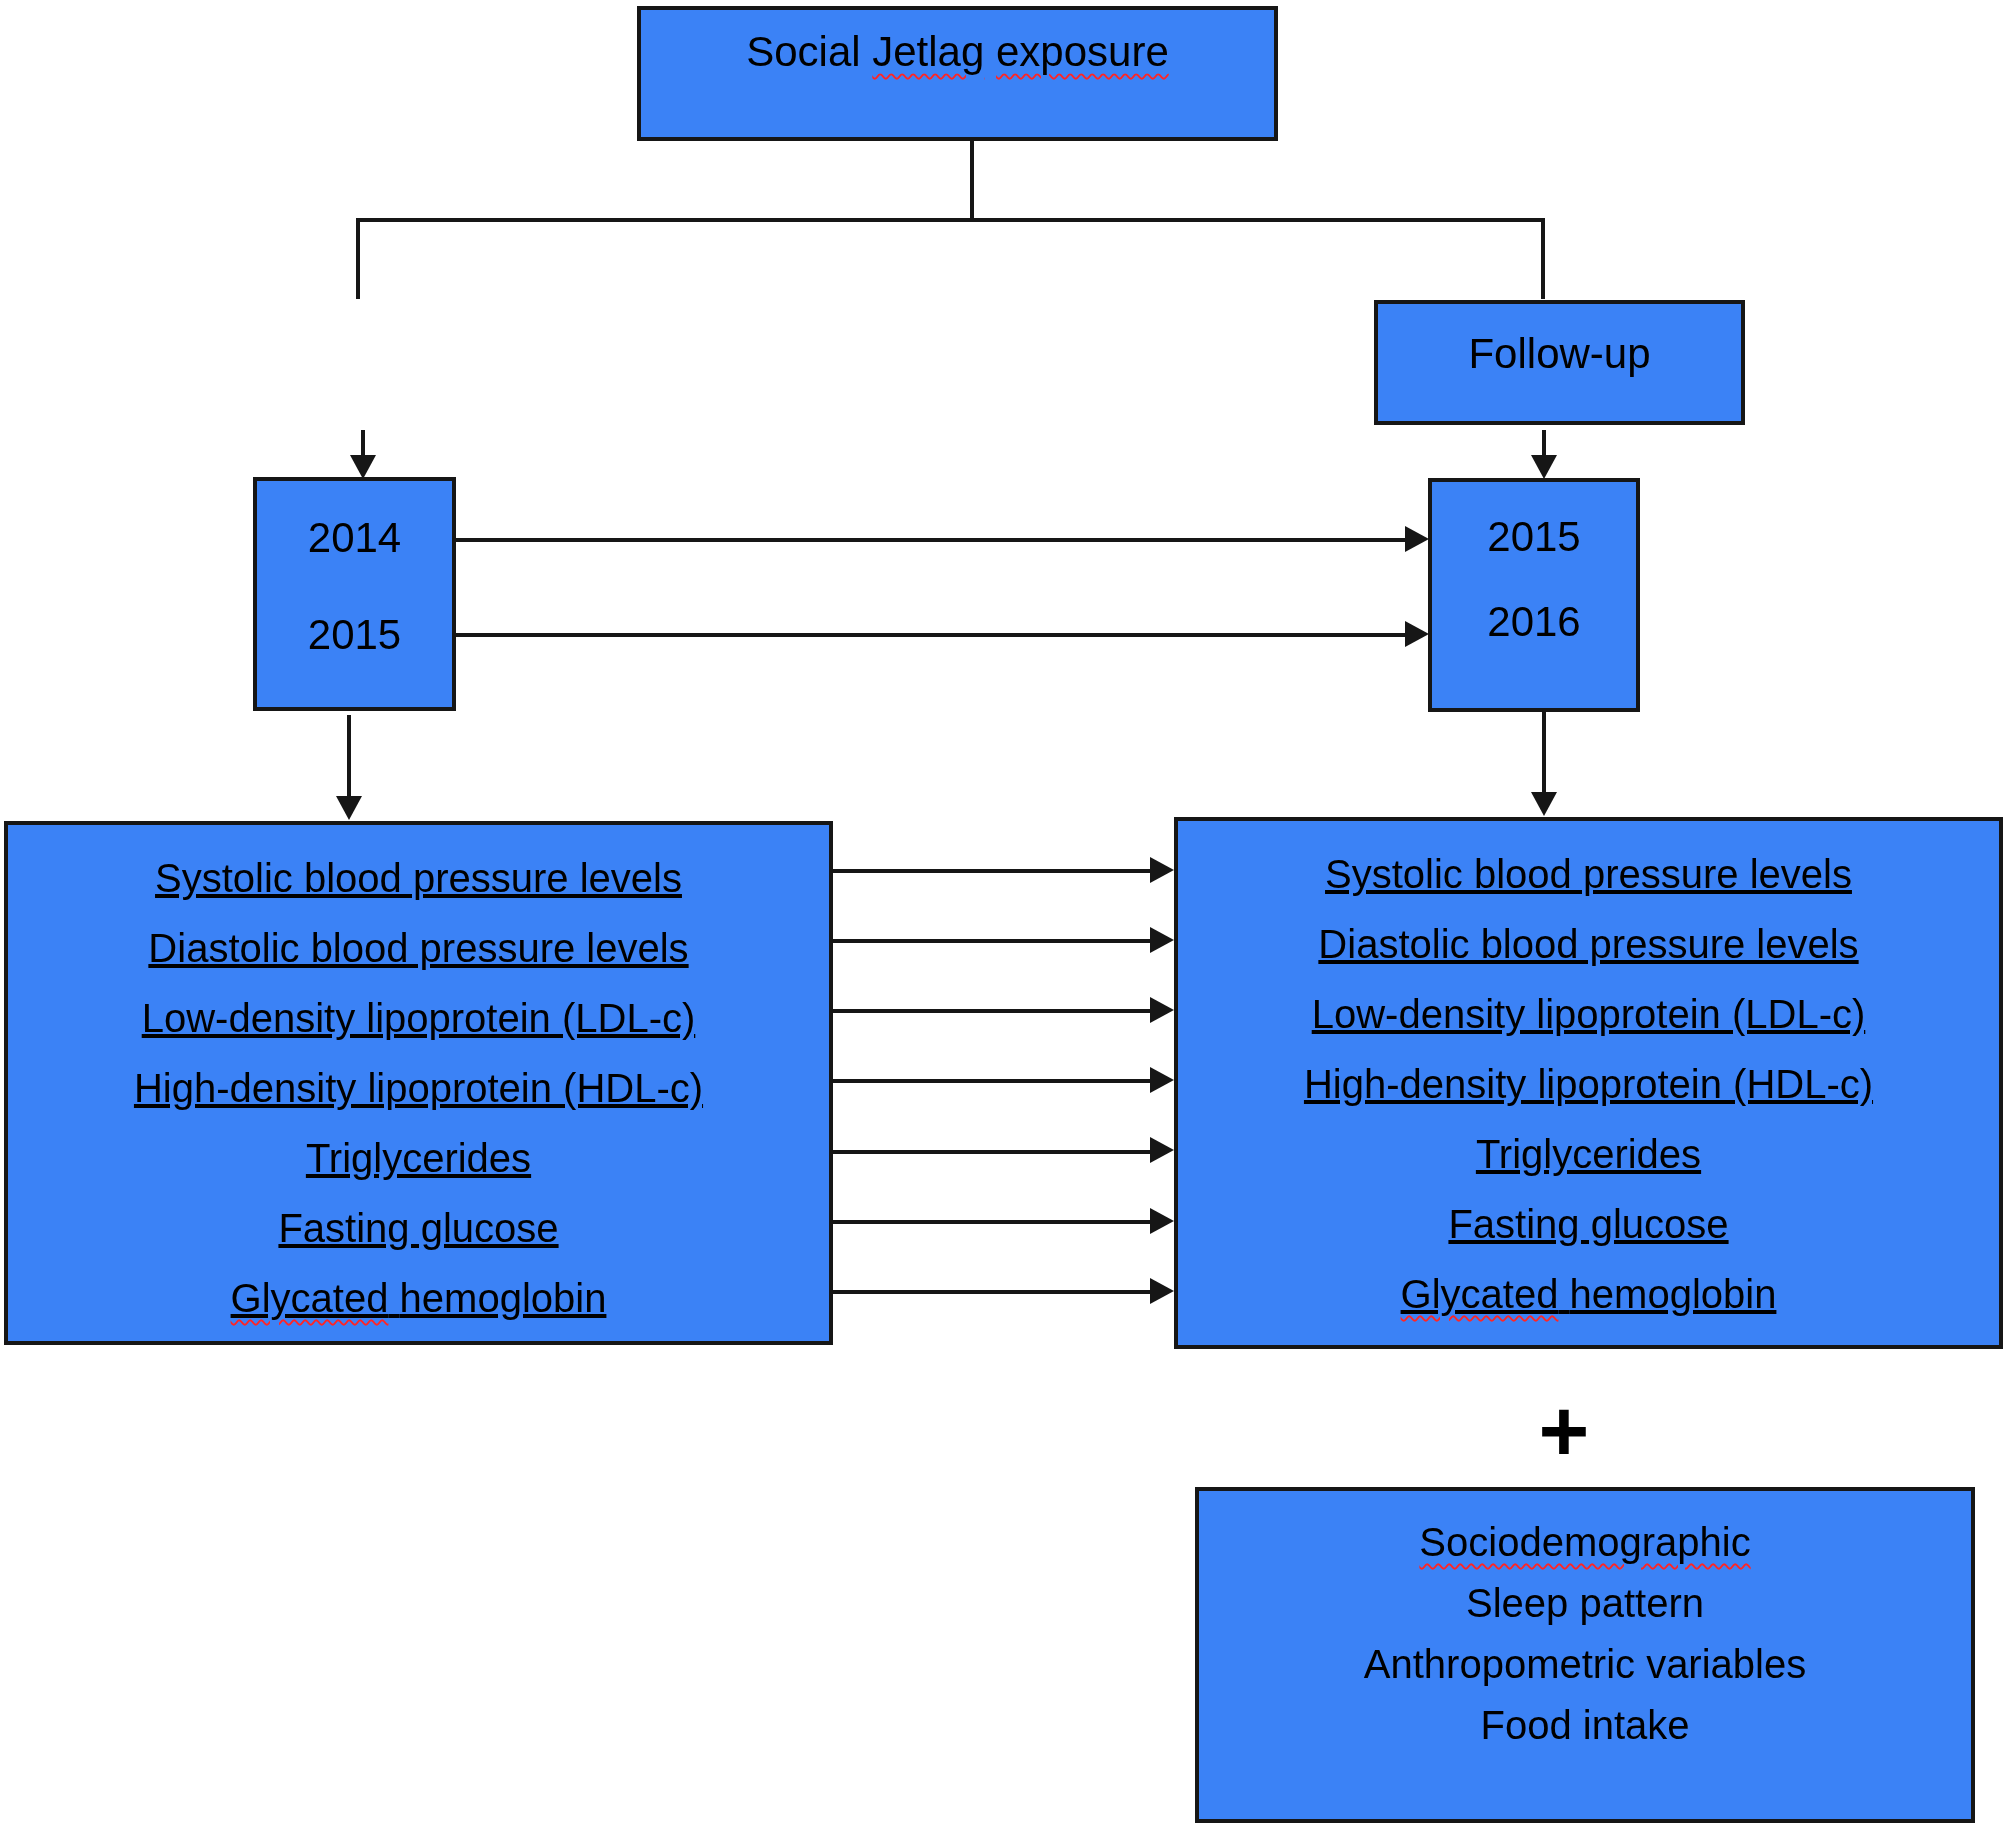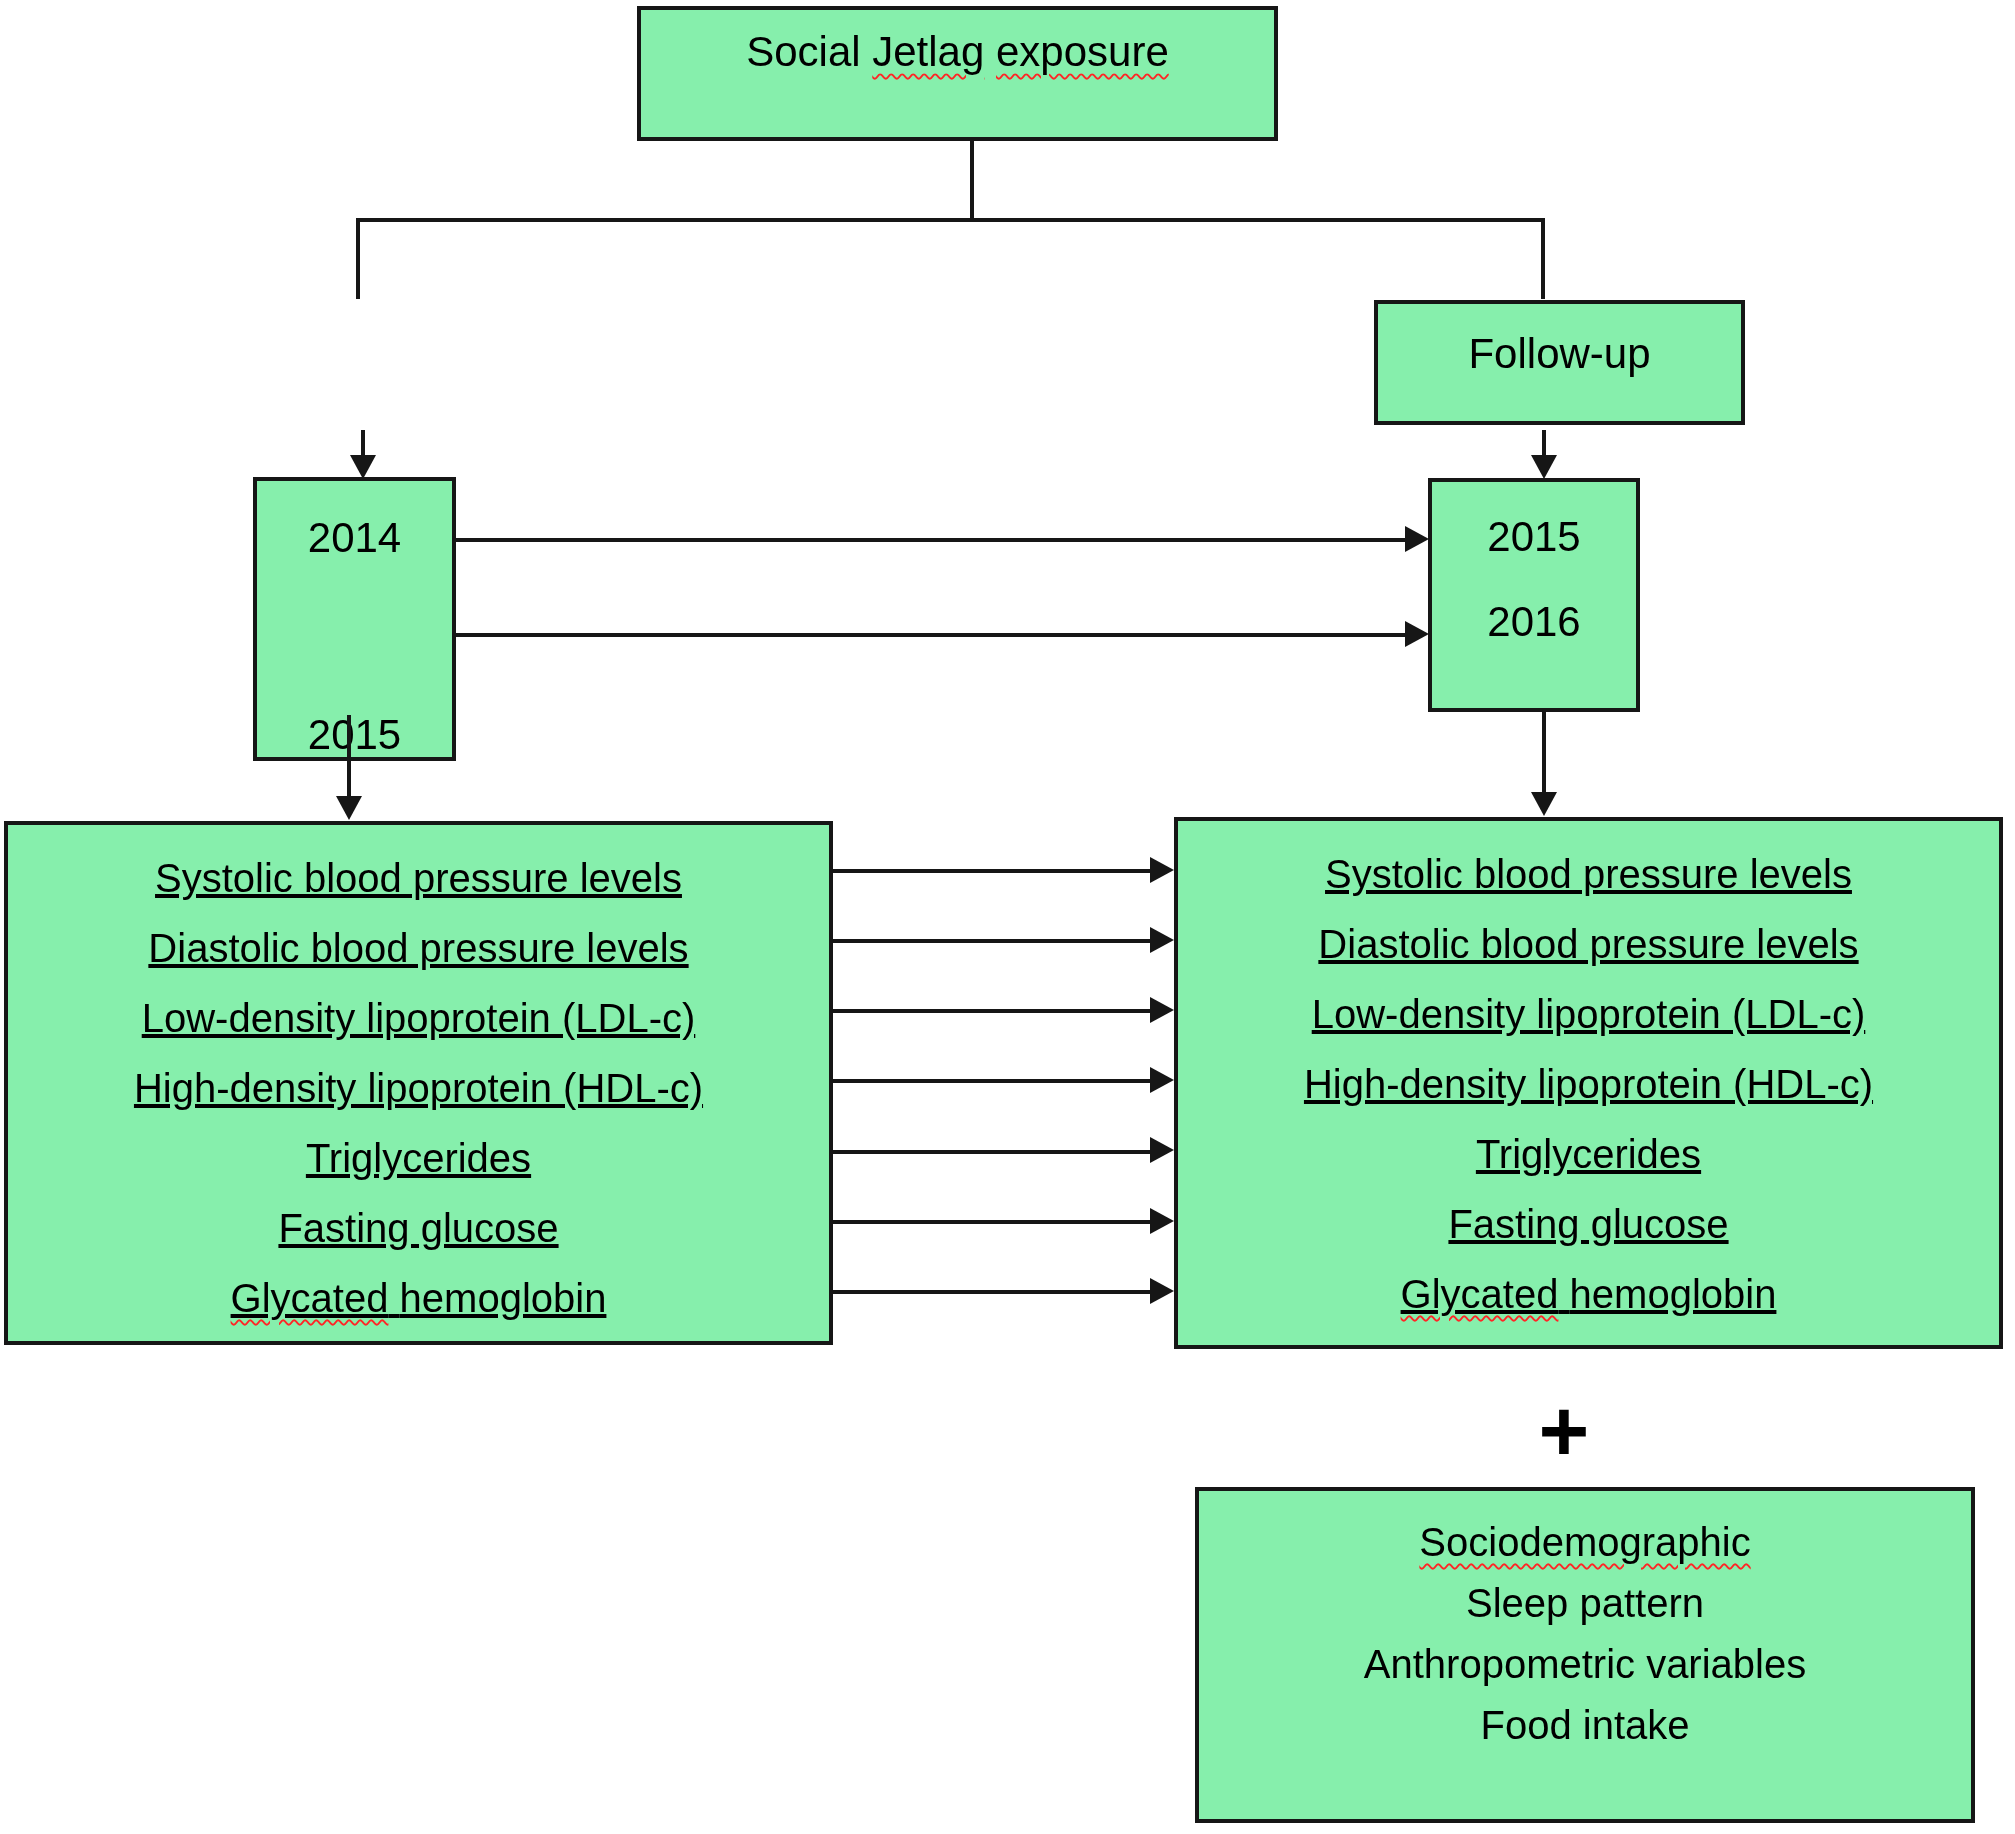--- a/index.html
+++ b/index.html
@@ -2,21 +2,21 @@
 <html style="font-size:13px"><head>
 <meta charset="utf-8">
 <style>
   html,body{margin:0;padding:0;background:#ffffff;}
   #canvas{
     position:relative;width:2015px;height:1835px;background:#ffffff;
     font-family:"Liberation Sans","DejaVu Sans",sans-serif;color:#000;
     overflow:hidden;
   }
   .box{
-    position:absolute;background:#86efac;border:4px solid #161616;
+    position:absolute;background:#3b82f6;border:4px solid #161616;
     box-sizing:border-box;text-align:center;
   }
   .hline,.vline{position:absolute;background:#161616;}
   .head-down{position:absolute;width:0;height:0;
     border-left:13.7px solid transparent;border-right:13.7px solid transparent;
     border-top:24px solid #161616;}
   .head-right{position:absolute;width:0;height:0;
     border-top:13.7px solid transparent;border-bottom:13.7px solid transparent;
     border-left:24px solid #161616;}
   .sq{
@@ -56,21 +56,21 @@
 
   <div class="box t-stage" style="left:1374px;top:300px;width:371px;height:125px;">
     <span>Follow-up</span>
   </div>
 
   <div class="vline" style="left:361px;top:430px;width:4px;height:29px;"></div>
   <div class="head-down" style="left:350px;top:455px;"></div>
   <div class="vline" style="left:1542px;top:430px;width:4px;height:29px;"></div>
   <div class="head-down" style="left:1531px;top:455px;"></div>
 
-  <div class="box years" style="left:253px;top:477px;width:203px;height:284px;padding-top:34px;justify-content:space-between;">
+  <div class="box years" style="left:253px;top:477px;width:203px;height:234px;padding-top:34px;">
     <div class="yr">2014</div>
     <div class="yr" style="margin-top:52px;">2015</div>
   </div>
   <div class="box years" style="left:1428px;top:478px;width:212px;height:234px;padding-top:32px;">
     <div class="yr">2015</div>
     <div class="yr" style="margin-top:40px;">2016</div>
   </div>
 
   <div class="hline" style="left:456px;top:538px;width:950px;height:4px;"></div>
   <div class="head-right" style="left:1405px;top:526px;"></div>

